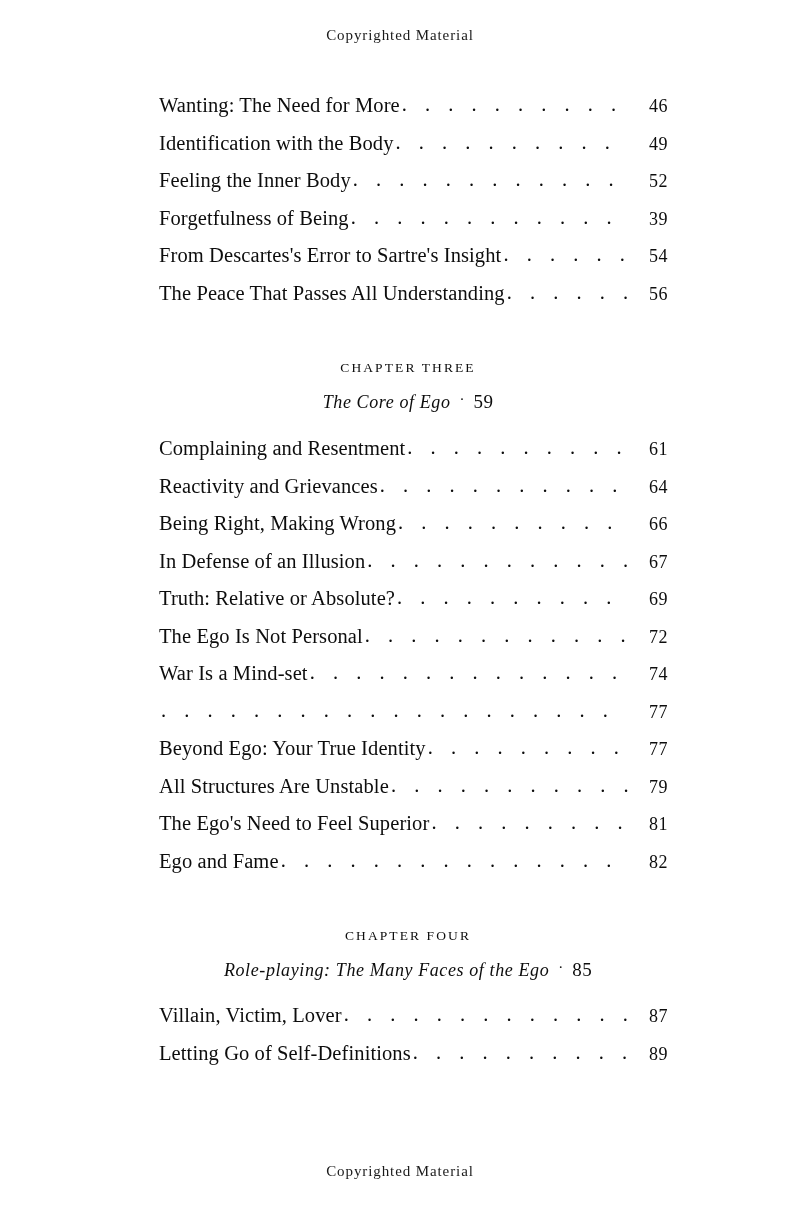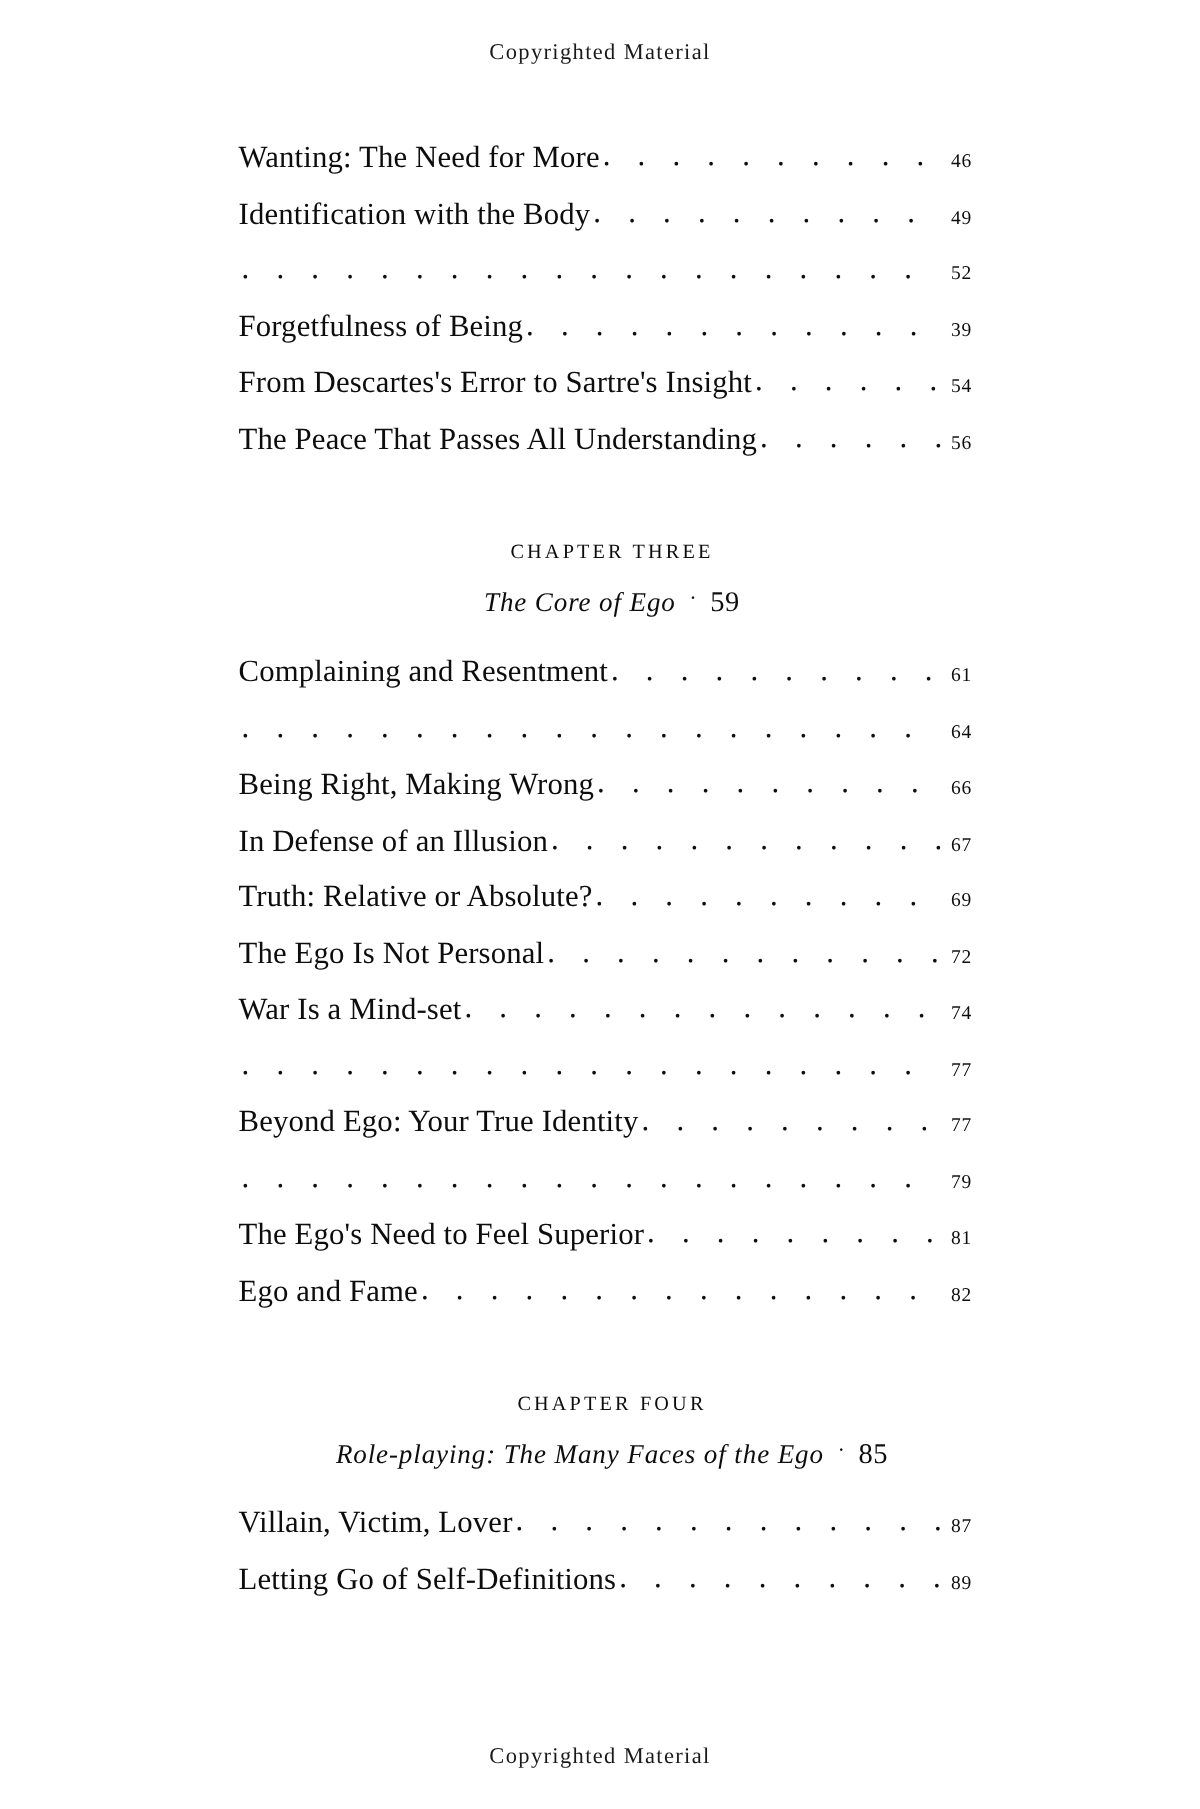--- a/index.html
+++ b/index.html
@@ -65,21 +65,22 @@
     letter-spacing: 6.5px;
     color: #0d0d0d;
     margin: 0 6px 0 2px;
     text-align: left;
     position: relative;
     top: -1px;
   }
   .entry .page-num {
     flex: 0 0 auto;
     width: 34px;
-    font-size: 13px;
+    text-align: right;
+    font-size: 18px;
     letter-spacing: 0.5px;
   }
 
   
   .chapter-block {
     text-align: center;
     margin: 0;
   }
   .chapter-label {
     font-size: 13.5px;
@@ -129,20 +130,21 @@
         <span class="title">Wanting: The Need for More</span>
         <span class="dots">. . . . . . . . . . . . . . . . . . . .</span>
         <span class="page-num">46</span>
       </div>
       <div class="entry">
         <span class="title">Identification with the Body</span>
         <span class="dots">. . . . . . . . . . . . . . . . . . . .</span>
         <span class="page-num">49</span>
       </div>
       <div class="entry">
+        <span class="title">Feeling the Inner Body</span>
         <span class="dots">. . . . . . . . . . . . . . . . . . . .</span>
         <span class="page-num">52</span>
       </div>
       <div class="entry">
         <span class="title">Forgetfulness of Being</span>
         <span class="dots">. . . . . . . . . . . . . . . . . . . .</span>
         <span class="page-num">39</span>
       </div>
       <div class="entry">
         <span class="title">From Descartes's Error to Sartre's Insight</span>
@@ -169,20 +171,21 @@
 
     <div class="spacer-after-ch3"></div>
 
     <div>
       <div class="entry">
         <span class="title">Complaining and Resentment</span>
         <span class="dots">. . . . . . . . . . . . . . . . . . . .</span>
         <span class="page-num">61</span>
       </div>
       <div class="entry">
+        <span class="title">Reactivity and Grievances</span>
         <span class="dots">. . . . . . . . . . . . . . . . . . . .</span>
         <span class="page-num">64</span>
       </div>
       <div class="entry">
         <span class="title">Being Right, Making Wrong</span>
         <span class="dots">. . . . . . . . . . . . . . . . . . . .</span>
         <span class="page-num">66</span>
       </div>
       <div class="entry">
         <span class="title">In Defense of an Illusion</span>
@@ -207,20 +210,21 @@
       <div class="entry">
         <span class="dots">. . . . . . . . . . . . . . . . . . . .</span>
         <span class="page-num">77</span>
       </div>
       <div class="entry">
         <span class="title">Beyond Ego: Your True Identity</span>
         <span class="dots">. . . . . . . . . . . . . . . . . . . .</span>
         <span class="page-num">77</span>
       </div>
       <div class="entry">
+        <span class="title">All Structures Are Unstable</span>
         <span class="dots">. . . . . . . . . . . . . . . . . . . .</span>
         <span class="page-num">79</span>
       </div>
       <div class="entry">
         <span class="title">The Ego's Need to Feel Superior</span>
         <span class="dots">. . . . . . . . . . . . . . . . . . . .</span>
         <span class="page-num">81</span>
       </div>
       <div class="entry">
         <span class="title">Ego and Fame</span>

